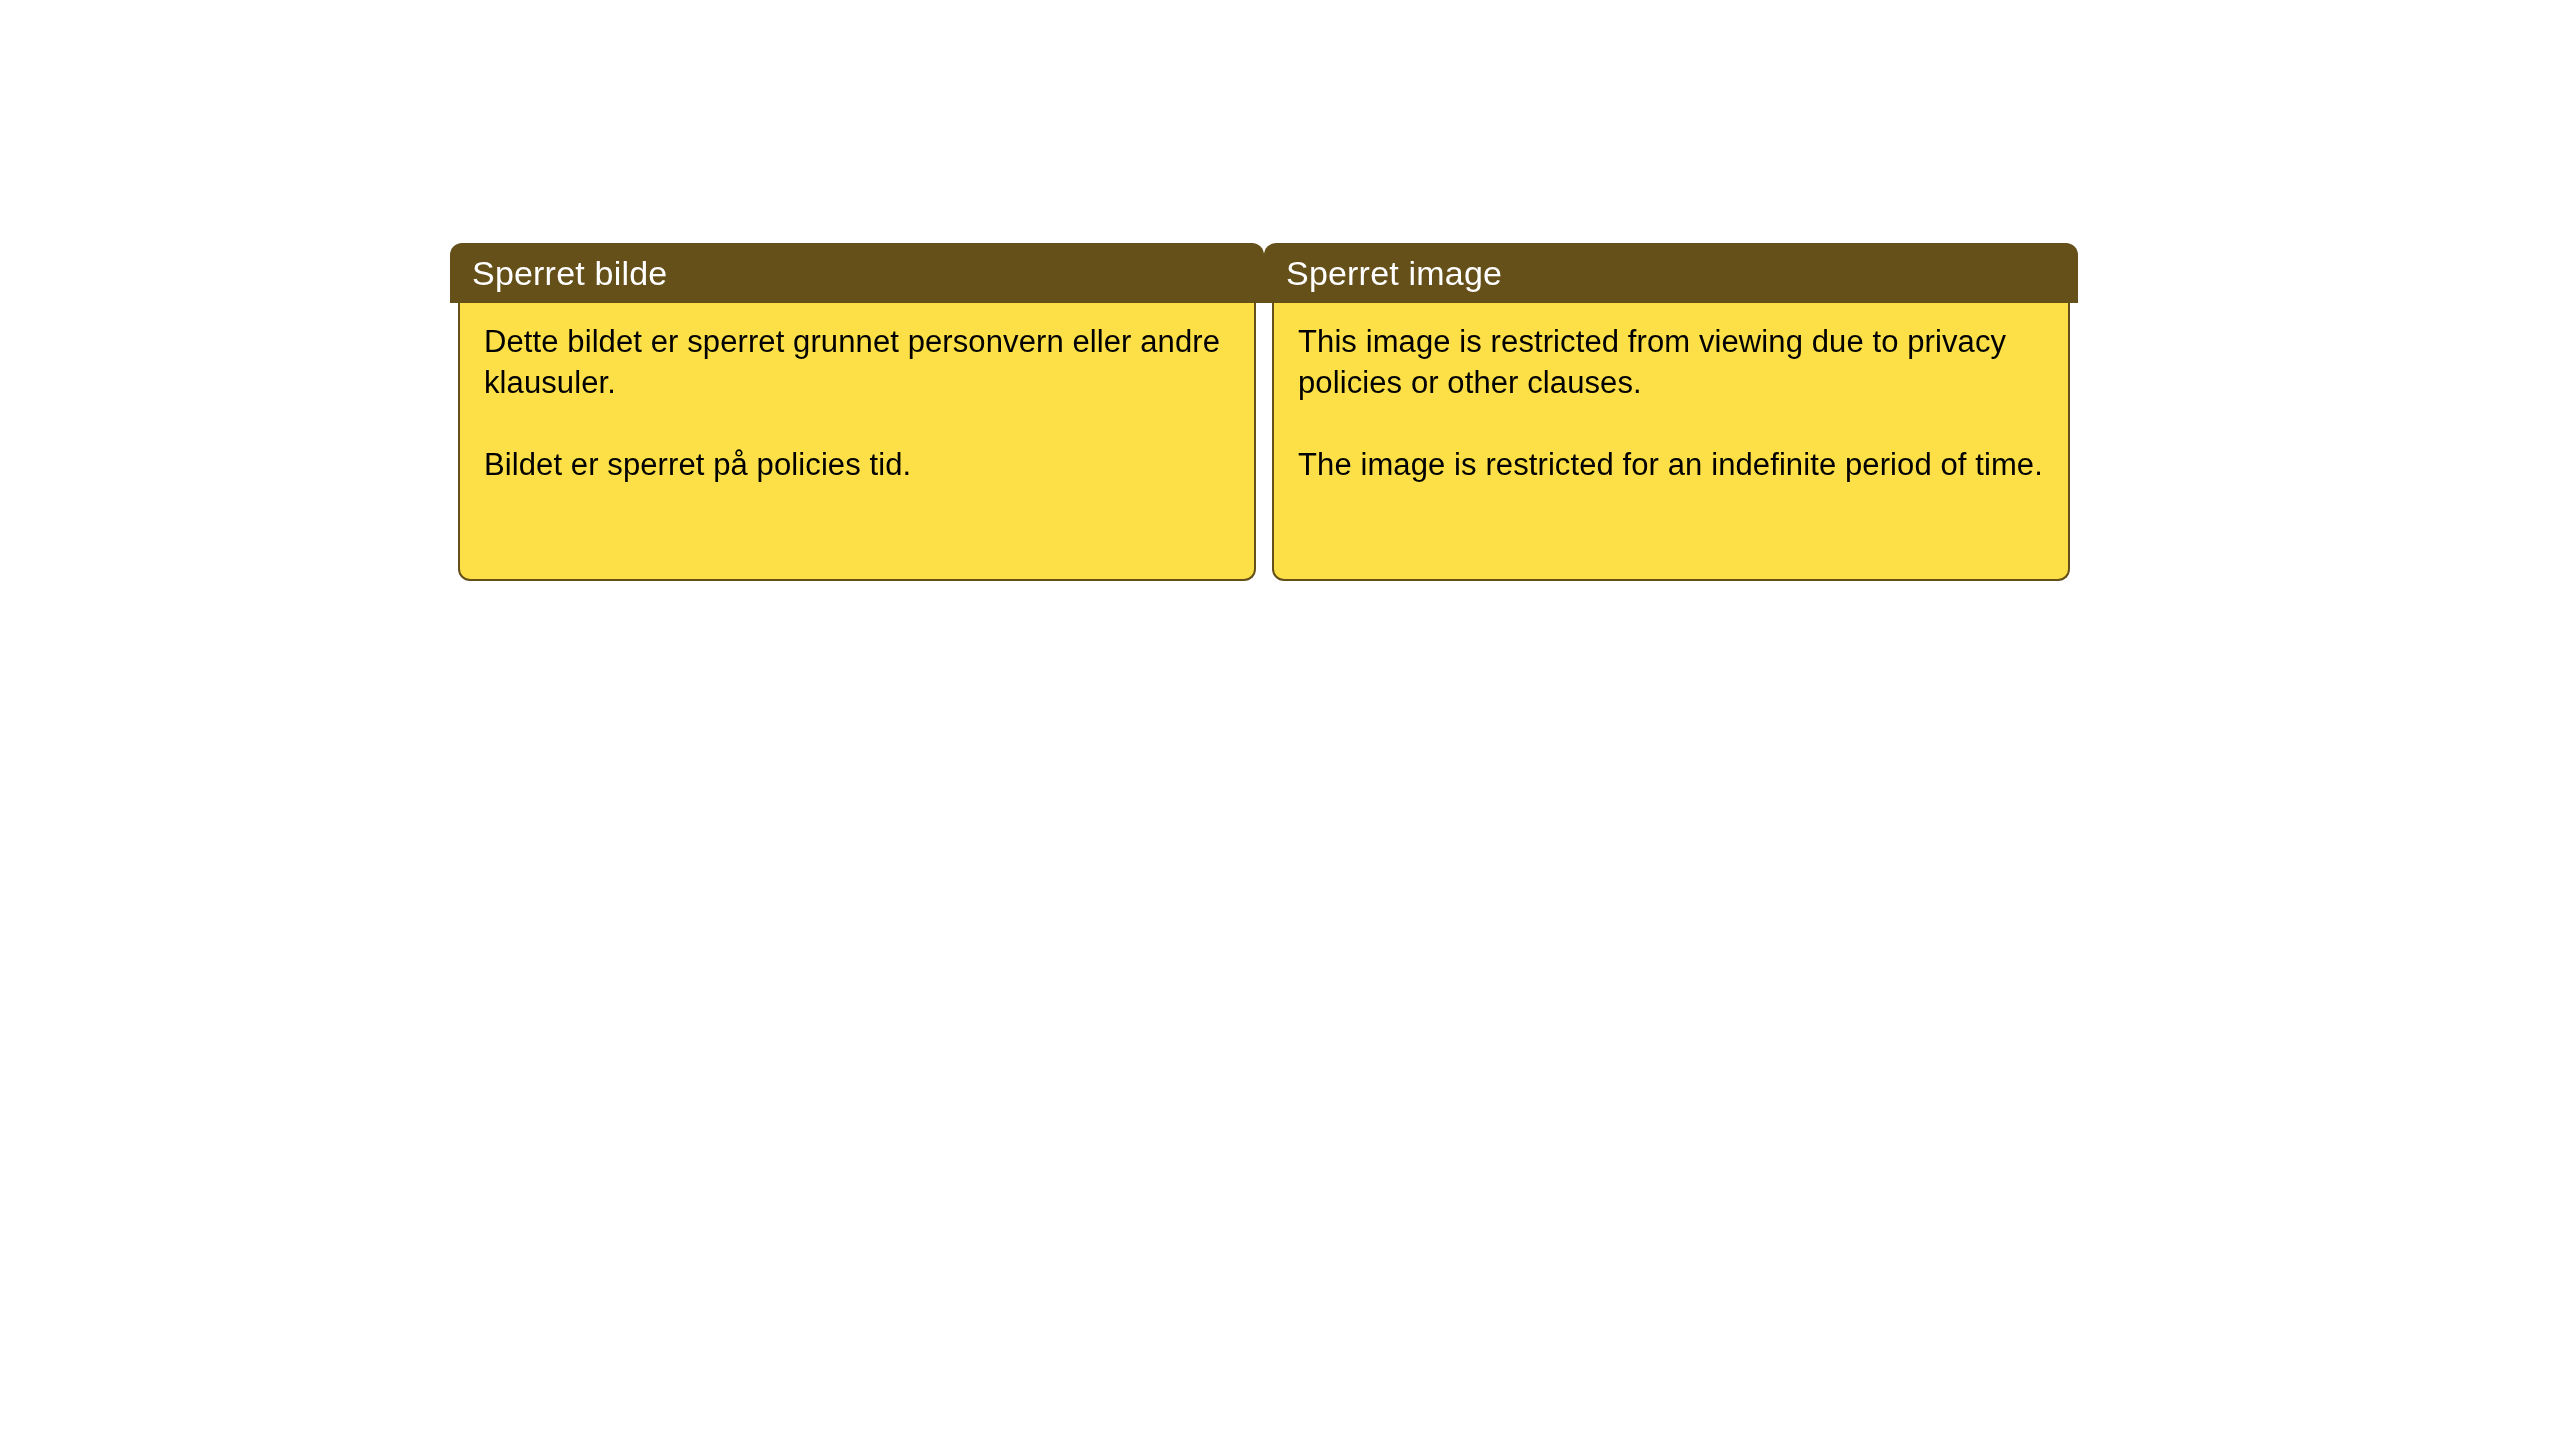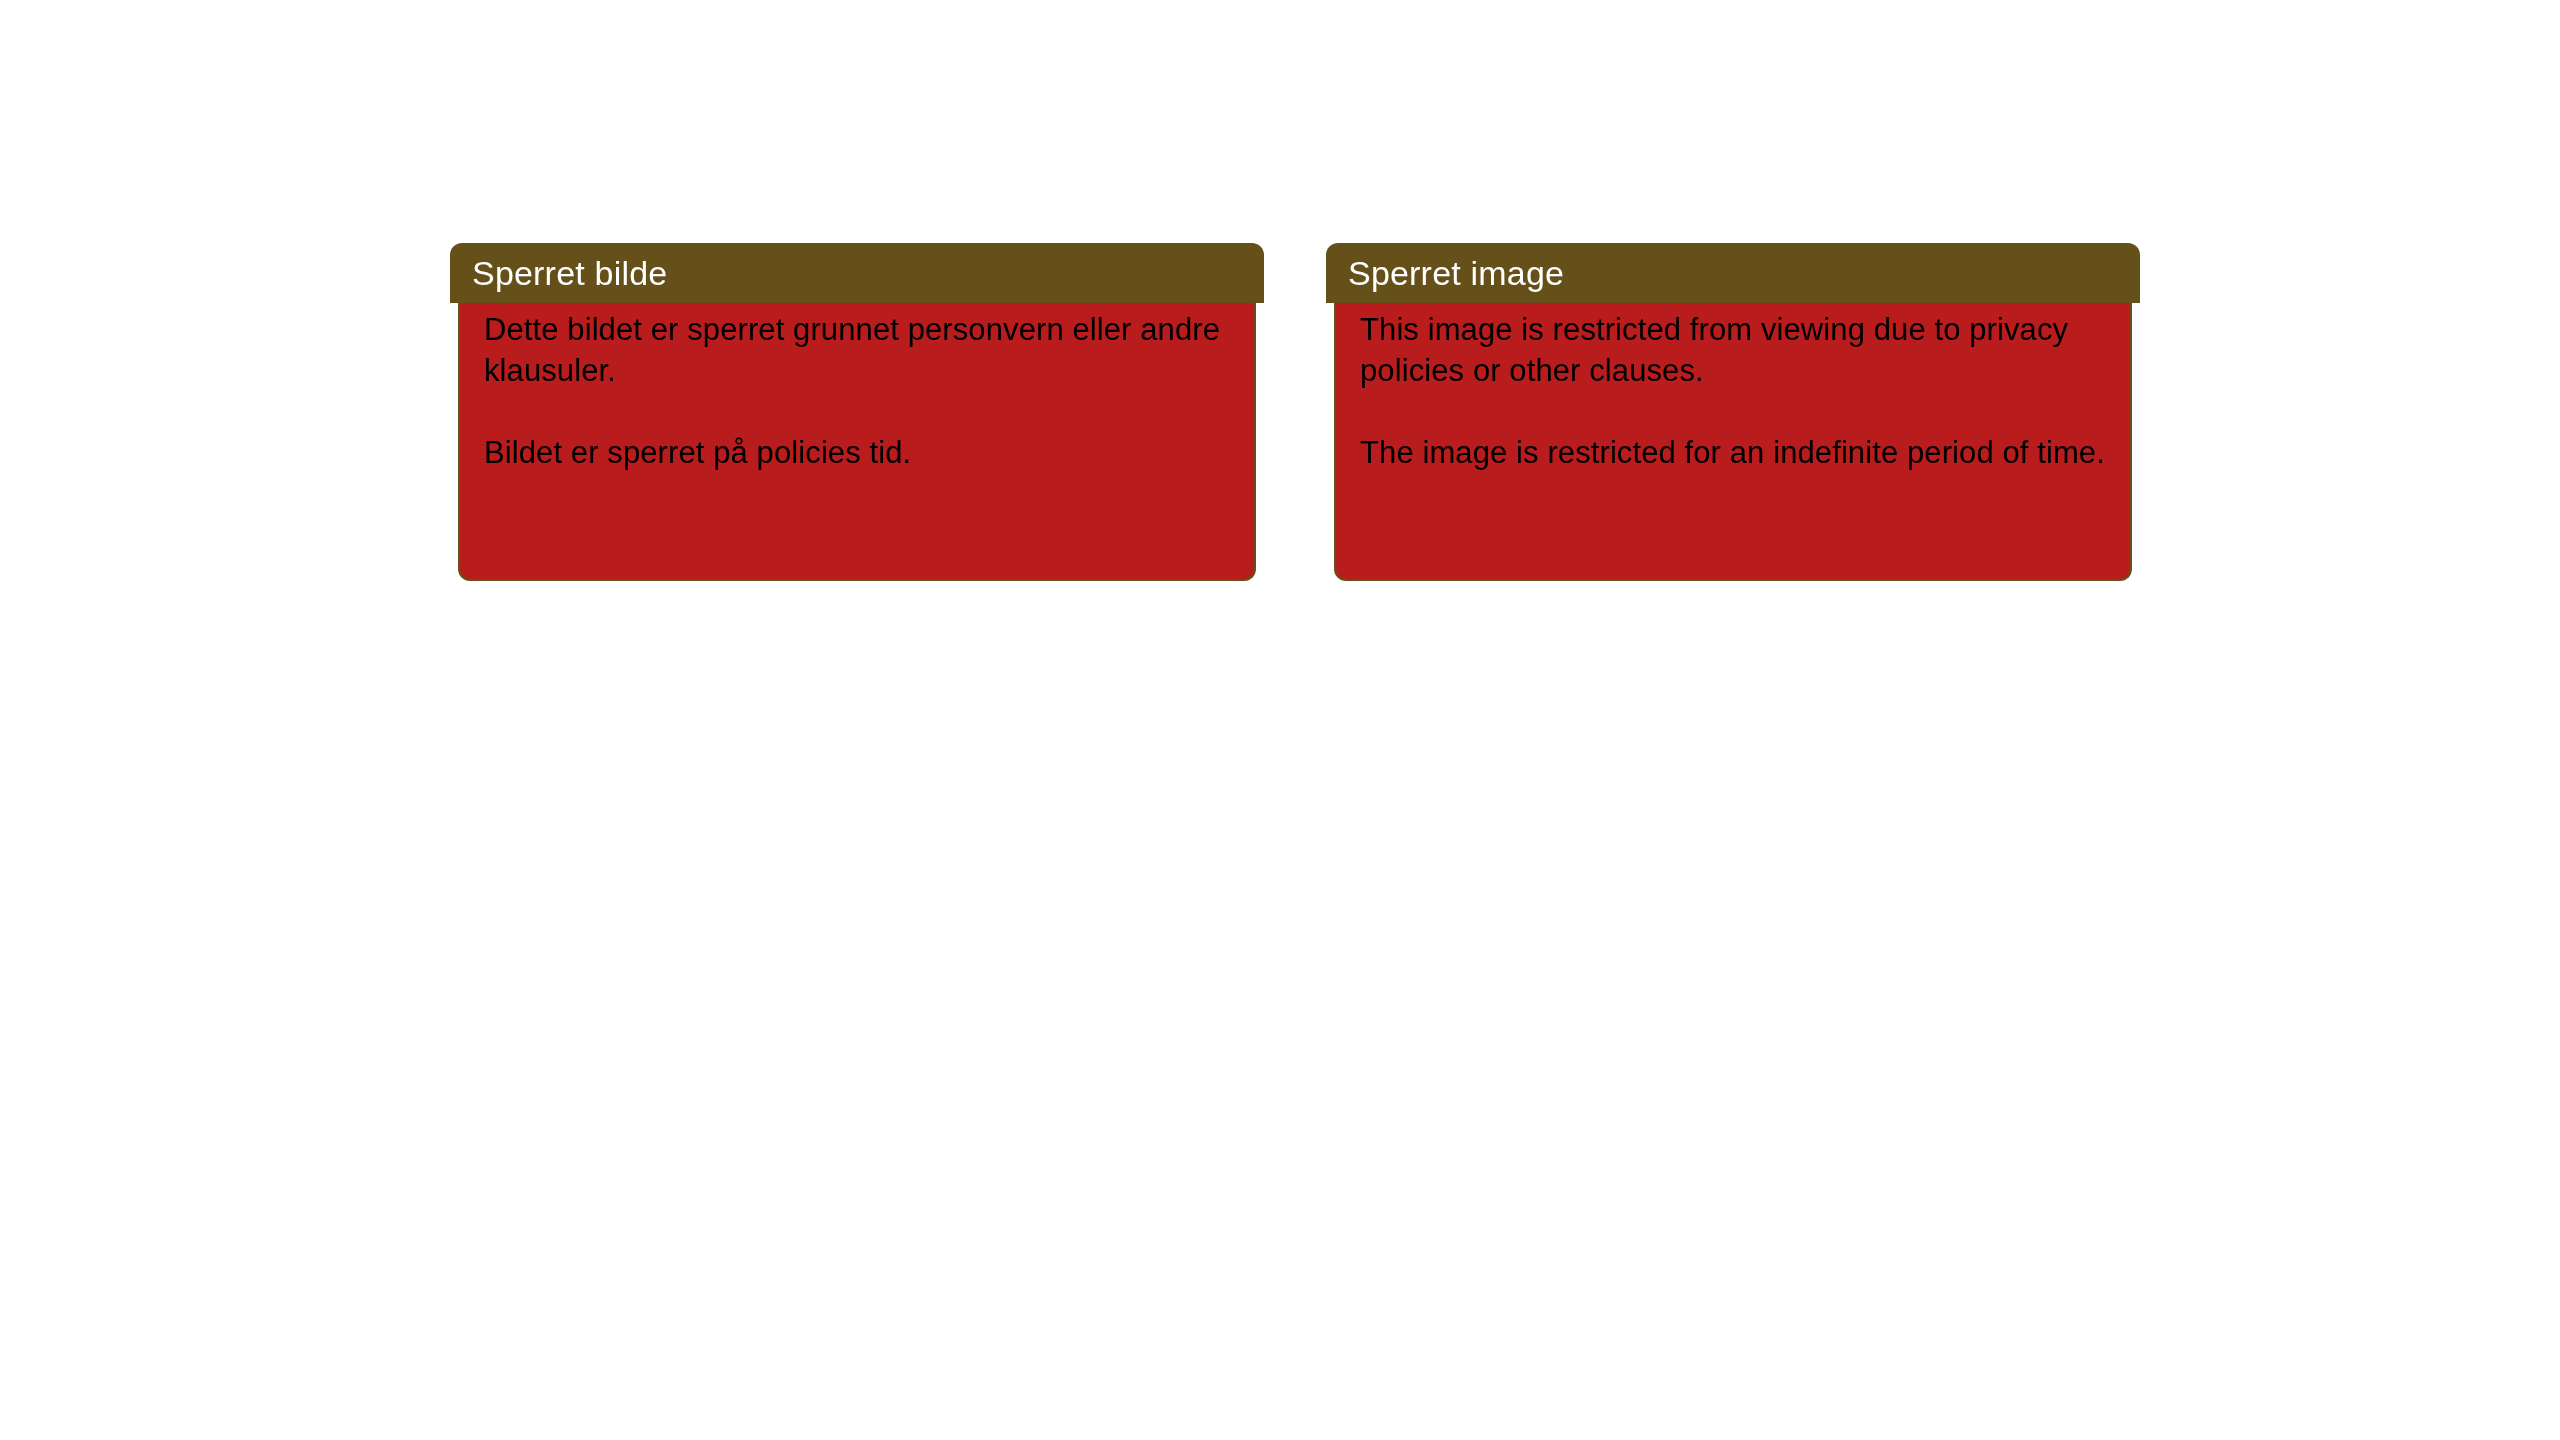--- a/index.html
+++ b/index.html
@@ -19,21 +19,20 @@
 
   .cards-area {
     position: absolute;
     left: 450px;
     top: 243px;
     width: 1690px;
     height: 342px;
     display: flex;
     flex-direction: row;
     align-items: flex-start;
-    gap: 62px;
   }
 
   .notice-card {
     width: 814px;
     height: 342px;
     box-sizing: border-box;
     position: relative;
     background: #ffffff;
     border-radius: 12px;
     display: flex;
@@ -56,26 +55,26 @@
     font-size: 34px;
     line-height: 38px;
     font-weight: 400;
     letter-spacing: 0.2px;
     white-space: nowrap;
   }
 
   .card-body {
     flex: 1 1 auto;
     box-sizing: border-box;
-    background: #b91c1c;
+    background: #fde047;
     border-left: 2px solid #65501A;
     border-right: 2px solid #65501A;
     border-bottom: 2px solid #65501A;
     border-radius: 0 0 12px 12px;
-    padding: 6px 24px 20px 24px;
+    padding: 18px 24px 20px 24px;
     margin: 0 8px 4px 8px;
   }
 
   .body-paragraph {
     color: #000000;
     font-size: 31px;
     line-height: 41px;
     font-weight: 400;
     margin: 0;
     letter-spacing: 0.1px;

